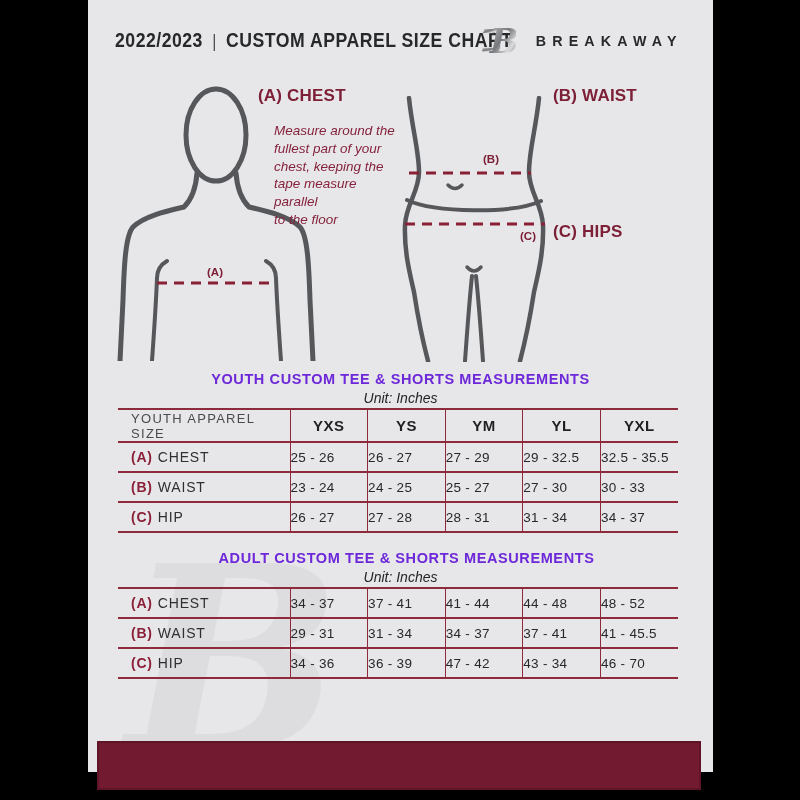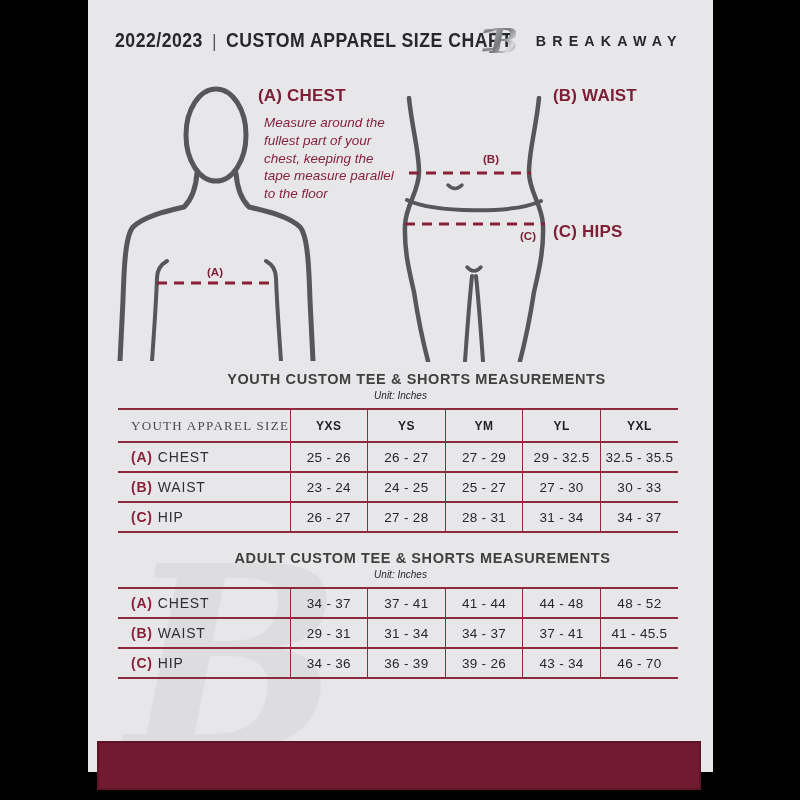--- a/index.html
+++ b/index.html
@@ -32,62 +32,62 @@
     font-weight:bold; font-size:15px; color:#27292b;
     letter-spacing:6.5px; transform:scaleX(0.95); transform-origin:right center;
   }
   
   .measure-block { position:absolute; z-index:2; }
   .measure-block h3 {
     margin:0 0 8px 0; font-size:17px; font-weight:bold;
     color:#7d2037; letter-spacing:0.2px;
   }
   .measure-block p {
-    margin:6px; font-size:13.5px; font-style:italic;
+    margin:16px; font-size:13.5px; font-style:italic;
     color:#85223c; line-height:1.32; white-space:pre-line;
   }
   #chest-block { left:170px; top:86px; width:160px; }
   #waist-block { left:465px; top:86px; width:158px; }
   #hips-block  { left:465px; top:222px; width:165px; }
   .fig { position:absolute; z-index:1; }
   #upper-fig { left:24px;  top:85px; }
   #lower-fig { left:302px; top:96px; }
   .fig-label { font-size:11.5px; font-weight:bold; fill:#7d2037; font-family:"Liberation Sans",sans-serif; }
   
   .tbl-title {
-    position:absolute; left:16px; width:100%; text-align:center;
-    font-weight:bold; font-size:14.5px; color:#404040; letter-spacing:0.6px;
+    position:absolute; left:0; width:100%; text-align:center;
+    font-weight:bold; font-size:14.5px; color:#6d28d9; letter-spacing:0.6px;
     z-index:2;
   }
   .tbl-unit {
     position:absolute; left:0; width:100%; text-align:center;
-    font-style:italic; font-size:10px; color:#232426; z-index:2;
+    font-style:italic; font-size:14px; color:#232426; z-index:2;
   }
   #youth-title { top:371px; }  #youth-unit { top:390px; }
   #adult-title { top:550px;padding-left:6px; }  #adult-unit { top:569px; }
   .size-table {
     position:absolute; left:30px; width:560px;
     border-collapse:collapse; table-layout:fixed; z-index:2;
   }
   #youth-table { top:408px; }
   #adult-table { top:587px; }
   .size-table { border-top:2px solid #8d2a3b; }
   .size-table tr { border-bottom:2px solid #8d2a3b; }
   .size-table th, .size-table td { padding:0; }
   .size-table th + th, .size-table td + td { border-left:1.5px solid #8d2a3b; }
   .size-table tr.hdr { height:33px; }
   .size-table tr.datarow { height:30px; }
   th.label-col {
     text-align:left; padding-left:13px; font-weight:normal;
-    font-size:13px; color:#4a4b4e; letter-spacing:1.3px;font-family:Liberation Serif, serif;
-  }
-  th.size-col { font-size:12px; font-weight:bold; color:#1f2023; letter-spacing:0.5px; }
+    font-size:13px; color:#4a4b4e; letter-spacing:1.3px;
+  }
+  th.size-col { font-size:15px; font-weight:bold; color:#1f2023; letter-spacing:0.5px; }
   td.rowlabel { text-align:left; padding-left:13px; font-size:14px; color:#2e2f32; letter-spacing:0.8px; }
   td.rowlabel .key { color:#8a1f38; font-weight:bold; margin-right:5px; }
-  td.val { text-align:center; font-size:13.5px; color:#27282b; letter-spacing:0.3px; }
+  td.val { text-align:left; font-size:13.5px; color:#27282b; letter-spacing:0.3px; }
   
   .watermark {
     position:absolute; left:38px; top:532px; z-index:0;
     font-family:"DejaVu Serif", serif; font-style:italic; font-weight:bold;
     font-size:255px; line-height:1; color:rgba(60,62,72,0.06);
     user-select:none;
   }
   .footer-bar {
     position:absolute; left:9px; top:741px; width:604px; height:49px;
     background:#721a30; border:2px solid #5f1428; box-sizing:border-box; z-index:2;
@@ -237,21 +237,21 @@
       <td class="val">29 - 31</td>
       <td class="val">31 - 34</td>
       <td class="val">34 - 37</td>
       <td class="val">37 - 41</td>
       <td class="val">41 - 45.5</td>
     </tr>
     <tr class="datarow">
       <td class="rowlabel"><span class="key">(C)</span><span>HIP</span></td>
       <td class="val">34 - 36</td>
       <td class="val">36 - 39</td>
-      <td class="val">39 - 26</td>
+      <td class="val">47 - 42</td>
       <td class="val">43 - 34</td>
       <td class="val">46 - 70</td>
     </tr>
   </tbody>
     </table>
 
   <div class="footer-bar"></div>
 
 </div>
 

